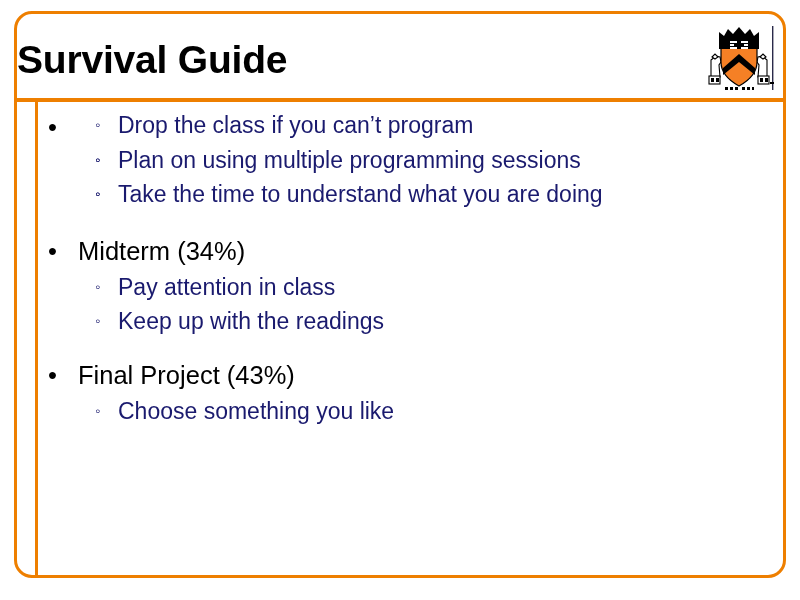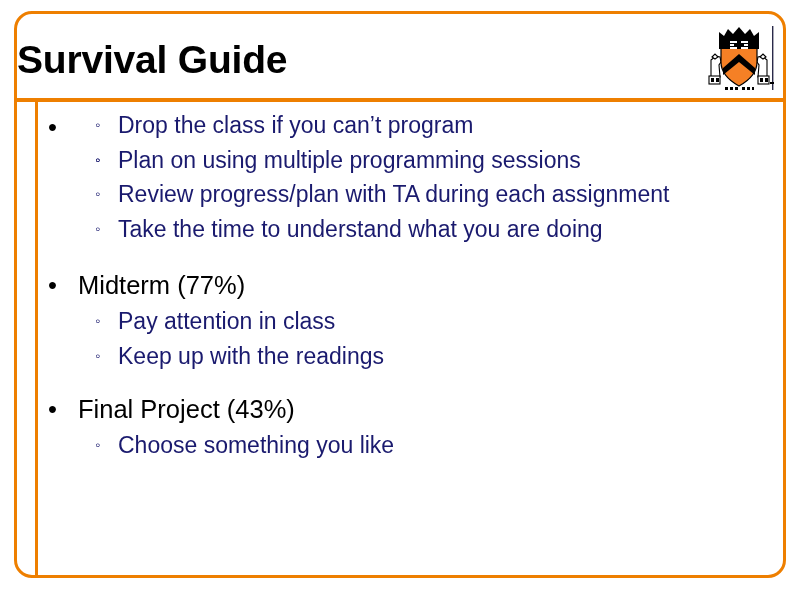--- a/index.html
+++ b/index.html
@@ -207,34 +207,33 @@
       </div>
       <div class="l2">
         <span class="marker">◦</span>
       </div>
       <div class="l2">
         <span class="marker">◦</span>
         <span>Plan on using multiple programming sessions</span>
       </div>
       <div class="l2">
         <span class="marker">◦</span>
-        <span>Review progress/plan with TA during each assignment</span>
       </div>
       <div class="l2">
         <span class="marker">◦</span>
         <span>Take the time to understand what you are doing</span>
       </div>
     </div>
 
     <div class="gap-after-group"></div>
 
     <div class="group">
       <div class="l1">
         <span class="marker">•</span>
-        <span>Midterm (77%)</span>
+        <span>Midterm (34%)</span>
       </div>
       <div class="l2">
         <span class="marker">◦</span>
         <span>Pay attention in class</span>
       </div>
       <div class="l2">
         <span class="marker">◦</span>
         <span>Keep up with the readings</span>
       </div>
     </div>

